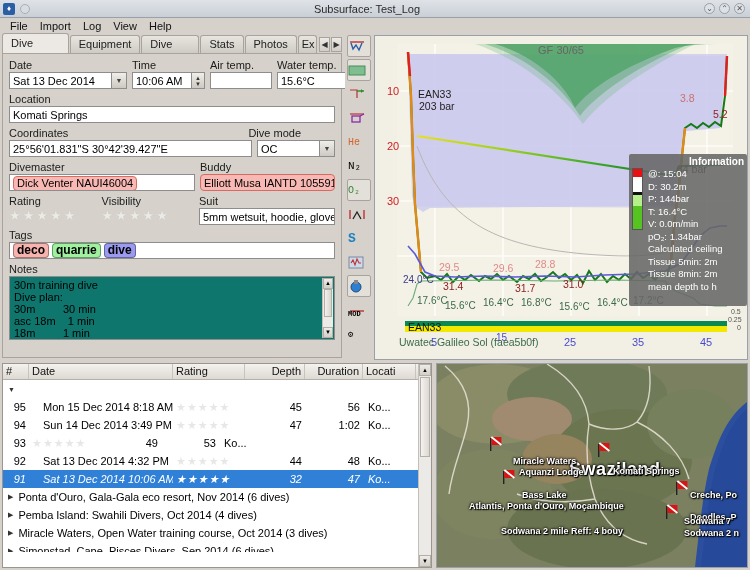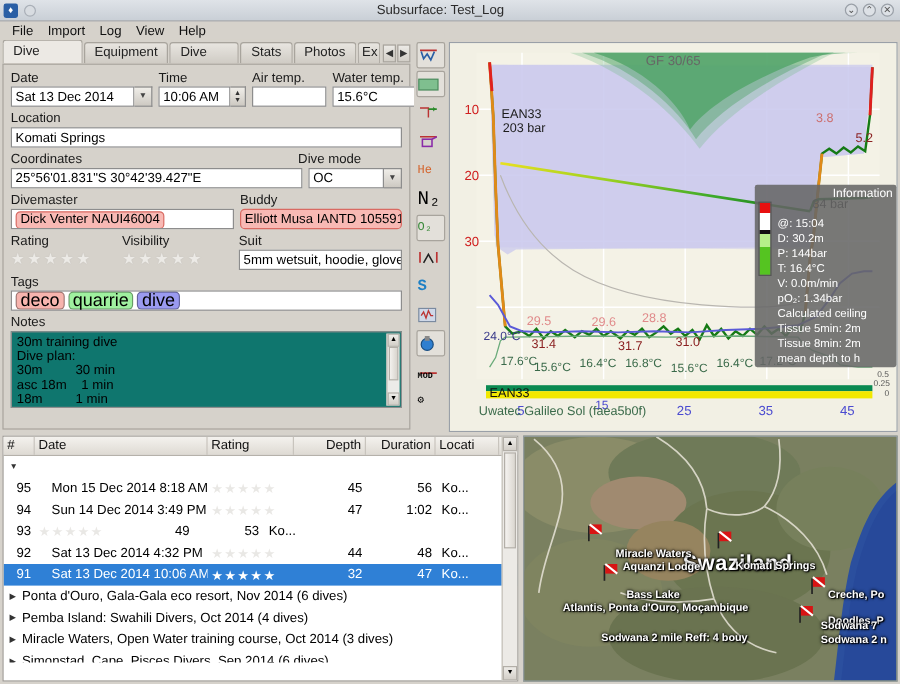--- a/index.html
+++ b/index.html
@@ -95,22 +95,23 @@
     border-radius:4px; color:#000;
   }
   .starrow { display:flex; gap:2px; height:14px; align-items:center; }
   .star { font-size:13px; color:#eceae6; line-height:13px;
           text-shadow:0 0 1px #bdbab5; }
   .tagbox {
     background:#fff; border:1px solid #8d8d8d; height:17px;
     display:flex; align-items:center; gap:3px; padding:0 3px;
   }
   .tag {
-    font-size:15px; border-radius:4px; padding:0 3px; line-height:13px;
+    font-size:12px; border-radius:4px; padding:0 3px; line-height:13px;
     border:1px solid rgba(0,0,0,.35);
+    font-weight:bold;
   }
   .notesbox {
     background:#0f766e; border:1px solid #8d8d8d; height:64px;
     position:relative; padding:2px 4px; overflow:hidden;
   }
   .notesbox pre {
     font-family:"Liberation Sans", sans-serif; font-size:11px;
     line-height:12px; white-space:pre; color:#000;
   }
   .vscroll {
@@ -146,21 +147,21 @@
   .chartwrap {
     position:absolute; left:374px; top:35px; width:374px; height:325px;
     background:#f2f0e4; border:1px solid #9aa0a8;
   }
   .chartwrap svg { display:block; }
   .infobox {
     position:absolute; right:0px; top:118px; width:118px; height:152px;
     background:rgba(102,102,102,.88); color:#fff; font-size:9.5px;
     padding:2px 3px; overflow:hidden; border-radius:2px;
   }
-  .infobox .ih { text-align:right; font-weight:normal; font-size:10px; margin-bottom:14px;}
+  .infobox .ih { text-align:right; font-weight:bold; font-size:10px; margin-bottom:1px;}
   .infobox .ir { white-space:nowrap; line-height:12.5px; }
   .legendswatch {
     position:absolute; left:3px; top:14px; width:11px; height:62px;
     border:1px solid #555;
     background:linear-gradient(to bottom,#e81010 0 14%,#ffffff 14% 38%,
               #111 38% 44%,#b6f08a 44% 62%,#55c421 62% 100%);
   }
 
   
   .divelist {
@@ -169,21 +170,21 @@
   }
   .dl-head {
     display:flex; height:16px; background:linear-gradient(to bottom,#f4f2ee,#dedad3);
     border-bottom:1px solid #b5b1aa; font-size:11px;
   }
   .dl-head div {
     border-right:1px solid #c8c4bd; padding:1px 3px; line-height:13px; color:#111;
   }
   .dl-body { height:172px; overflow:hidden; position:relative; }
   .dl-row { display:flex; height:18px; font-size:11px; align-items:center; }
-  .dl-row.sel { background:#2f80d6; color:#fff; }
+  .dl-row.sel { background:#2f80d6; color:#fff;font-style:italic; }
   .dl-row .c { padding:0 3px; white-space:nowrap; overflow:hidden; }
   .dl-trip { display:flex; align-items:center; height:18px; font-size:11px; padding-left:5px; }
   .tri { font-size:7px; margin-right:5px; color:#333; }
   .dl-stars { display:flex; gap:1px; }
   .dl-stars span { font-size:11px; color:#d8d5d0; }
   .dl-row.sel .dl-stars span { color:#fff; }
   .dl-scroll {
     position:absolute; right:0; top:0; width:13px; height:203px;
     background:#eceae6; border-left:1px solid #c4c0b9;
   }
@@ -389,21 +390,21 @@
       <svg width="18" height="14">
           <path d="M2 3h14" stroke="#b33" stroke-width="1.2"></path>
           <rect x="4" y="5" width="8" height="6" fill="none" stroke="#8a2aa8" stroke-width="1.3"></rect>
           <path d="M12 5l4-2" stroke="#8a2aa8" stroke-width="1.3"></path>
         </svg>
     </div>
     <div class="ctbtn">
         <span style="color:#d4622a;font-size:10px">He</span>
       </div>
     <div class="ctbtn">
-        <span style="font-size:16px">N₂</span>
+        <span style="font-size:11px">N₂</span>
       </div>
     <div class="ctbtn sel">
         <span style="color:#3a8a3a;font-size:10px">O₂</span>
       </div>
     <div class="ctbtn">
       <svg width="18" height="13">
           <path d="M2 2v9M16 2v9" stroke="#b33" stroke-width="1.4"></path>
           <path d="M5 11l4-7 4 7" stroke="#222" stroke-width="1.3" fill="none"></path>
         </svg>
     </div>

